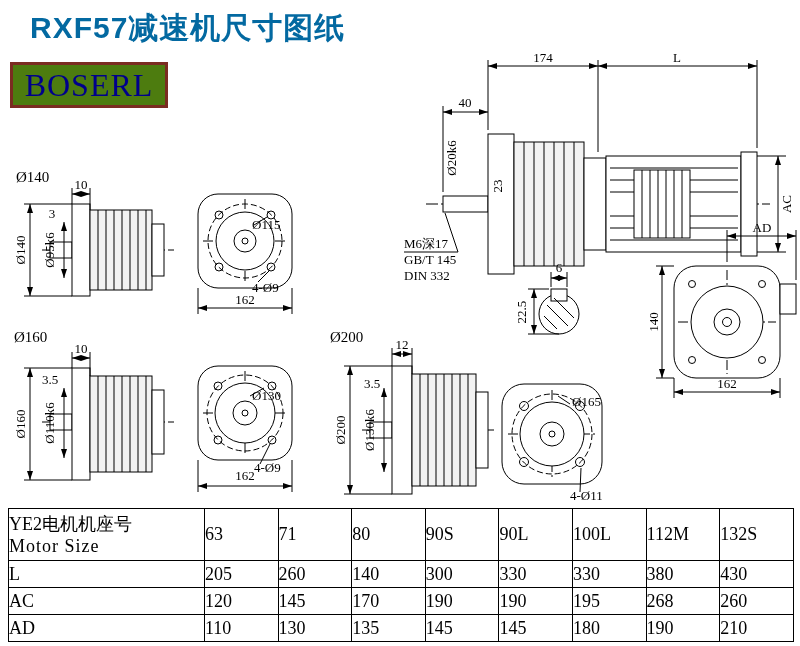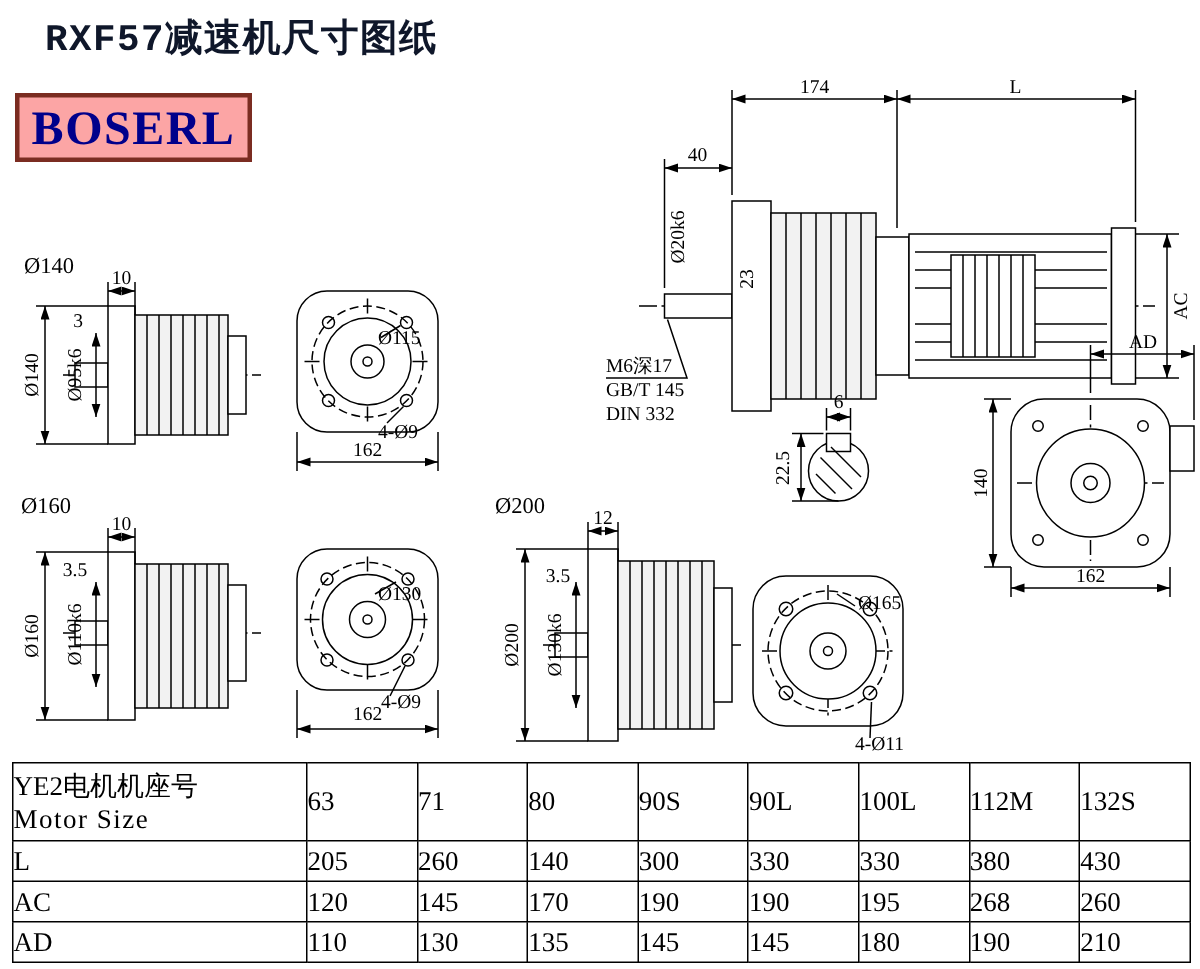--- a/index.html
+++ b/index.html
@@ -1,21 +1,21 @@
 <!DOCTYPE html>
 <html><head>
 <meta charset="utf-8">
 <style>
   *{margin:0;padding:0;box-sizing:border-box}
   html,body{background:#fff}
   .canvas{position:relative;width:800px;height:646px;background:#fff;overflow:hidden;font-family:"Liberation Sans",sans-serif}
   .abs{position:absolute}
-  .title{position:absolute;left:30px;top:8px;font-size:25px;font-weight:bold;color:#0f172a;letter-spacing:1px;font-family:Liberation Mono, monospace}
+  .title{position:absolute;left:30px;top:8px;font-size:30px;font-weight:bold;color:#0369a1;letter-spacing:1px;font-family:Liberation Sans, sans-serif}
   .logo{position:absolute;left:10px;top:62px;width:158px;height:46px;border:3px solid #7b2c21;display:flex;align-items:center;justify-content:center;
-        font-family:"Liberation Serif",serif;font-weight:bold;font-size:32px;color:#00008b;letter-spacing:1px;background:#fca5a5}
+        font-family:"Liberation Serif",serif;font-weight:normal;font-size:32px;color:#00008b;letter-spacing:1px;background:#4d7c0f}
   svg{overflow:visible}
   svg text.dv{font:13px "Liberation Serif",serif;fill:#000}
   svg text.lb{font:15px "Liberation Serif",serif;fill:#000}
   .geo{stroke:#000;stroke-width:1;fill:none}
   .dims{stroke:#000;stroke-width:1;fill:none}
   .dim-table{position:absolute;left:8px;top:508px;width:785px;border-collapse:collapse;table-layout:fixed;
              font-family:"Liberation Serif",serif;color:#000;background:#fff}
   .dim-table td{border:1px solid #000;padding:0;font-weight:normal}
   .dim-table tr.hd td{height:52px;font-size:18px}
   .dim-table tr.hd .en{font-family:Liberation Serif, serif;font-size:18px;letter-spacing:1px}

